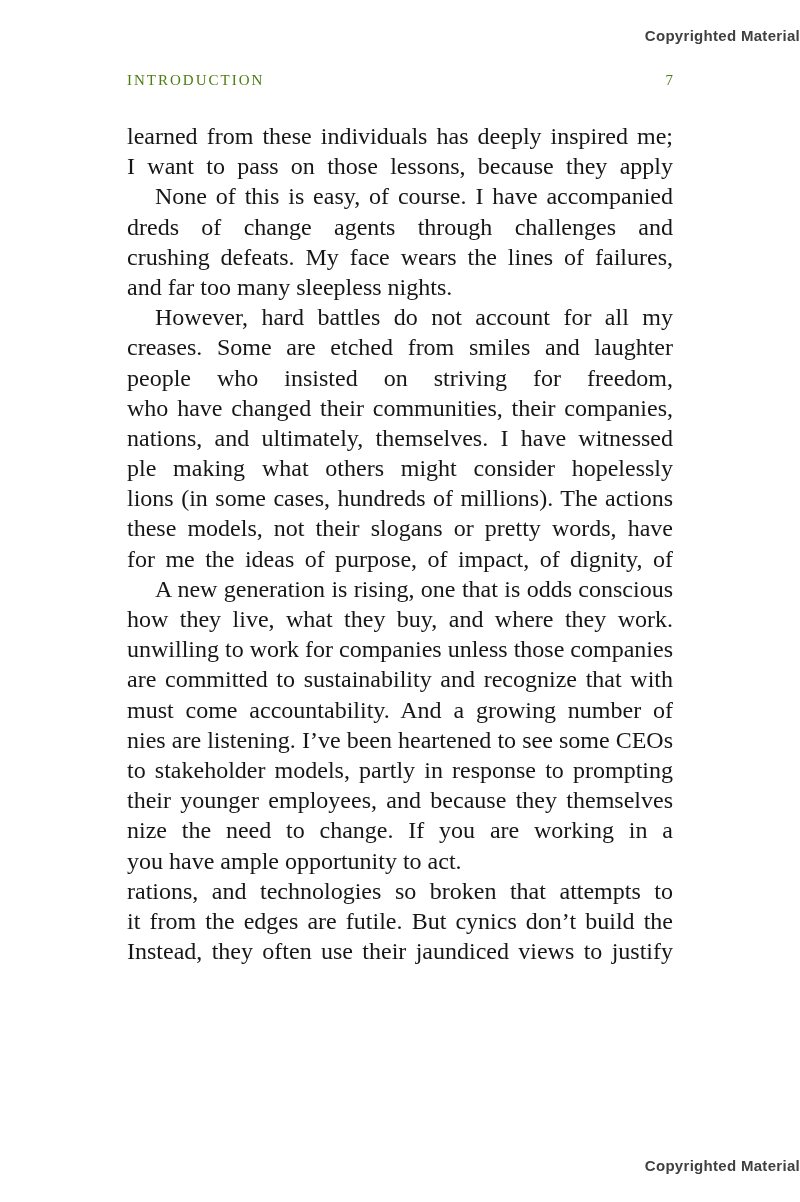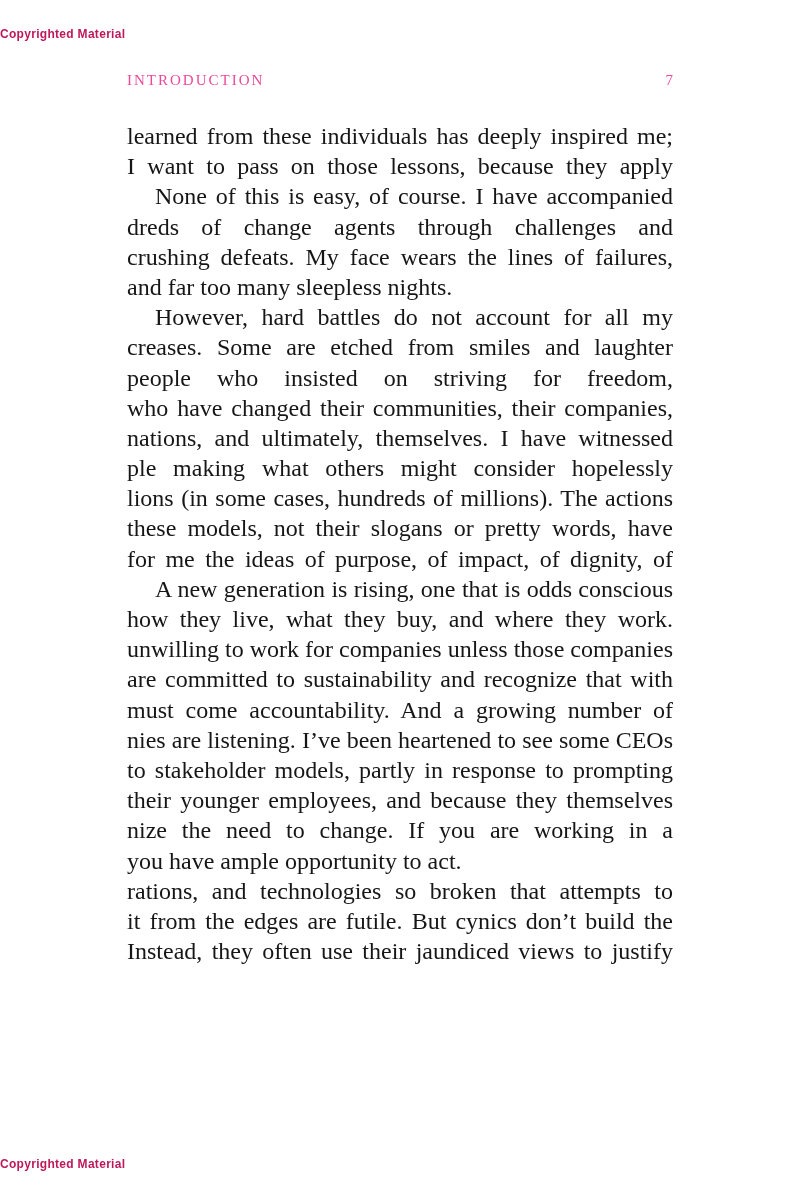--- a/index.html
+++ b/index.html
@@ -12,38 +12,38 @@
     width: 800px;
     height: 1202px;
     background: #ffffff;
     overflow: hidden;
     font-family: "Liberation Serif", serif;
   }
   .copyright-notice {
     position: absolute;
     left: 0;
     width: 100%;
-    text-align: left;
+    text-align: right;
     font-family: "Liberation Sans", sans-serif;
     font-weight: bold;
-    font-size: 12px;
+    font-size: 15px;
     letter-spacing: 0.3px;
-    color: #be185d;
+    color: #404040;
   }
   .copyright-top { top: 27px; }
   .copyright-bottom { top: 1157px; }
   .running-head {
     position: absolute;
     top: 72px;
     left: 127px;
     width: 546px;
     display: flex;
     justify-content: space-between;
     align-items: flex-start;
-    color: #ec4899;
+    color: #4d7c0f;
   }
   .chapter-title {
     font-size: 15px;
     letter-spacing: 2px;
     font-variant: normal;
   }
   .page-number {
     font-size: 15px;
   }
   .body-text {

